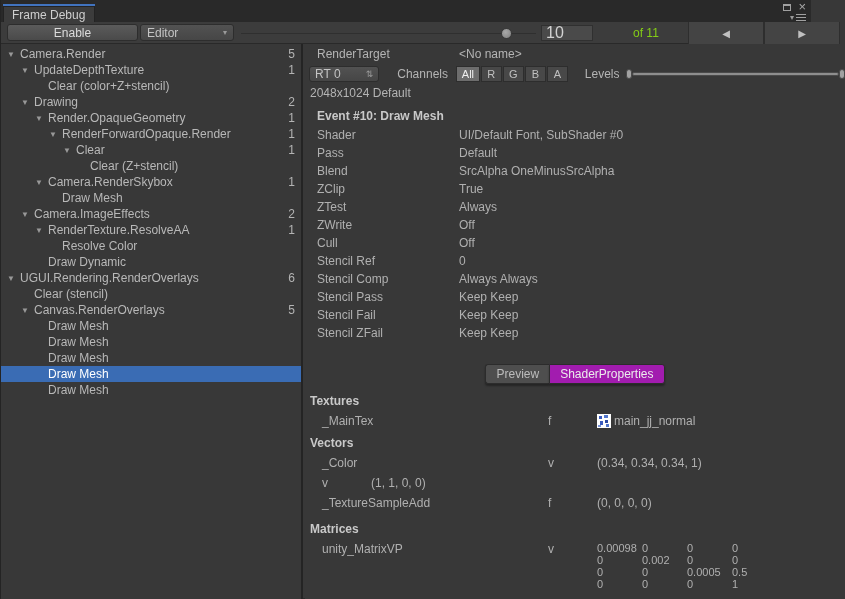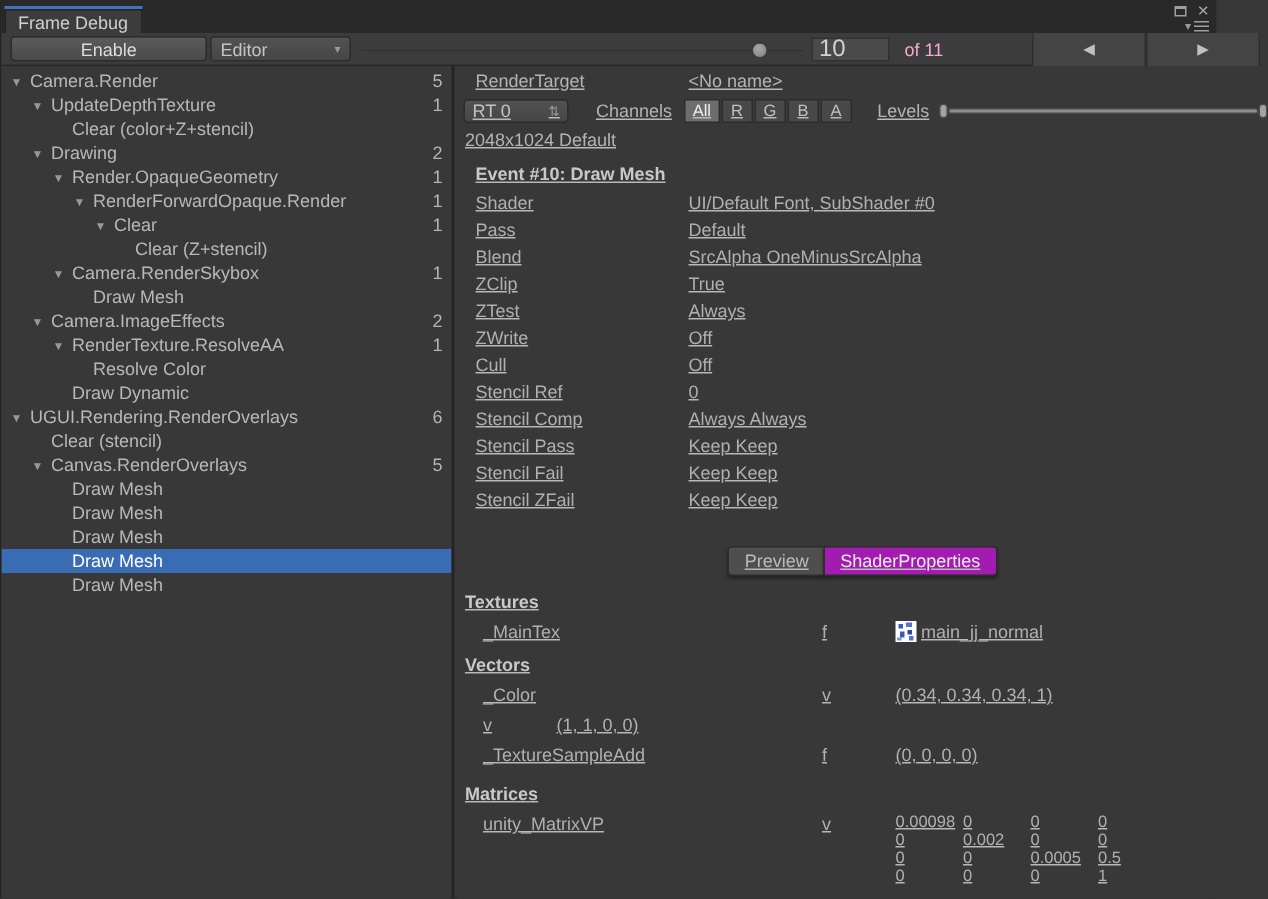--- a/index.html
+++ b/index.html
@@ -52,21 +52,21 @@
   .slider-track { position:absolute; left:0; top:11px; width:100%; height:1px; background:#5e5e5e; border-bottom:1px solid #2f2f2f; }
   .slider-handle {
     position:absolute; left:88%; top:6px; width:11px; height:11px; border-radius:50%;
     background:radial-gradient(circle at 40% 35%, #a8a8a8, #7f7f7f); border:1px solid #3a3a3a;
   }
   .frame-input {
     position:absolute; left:540px; top:3px; width:52px; height:16px;
     background:#4a4a4a; border:1px solid #303030; color:#d2d2d2;
     font-family:"Liberation Sans", sans-serif; font-size:16px; padding:0 4px; outline:none;
   }
-  .frame-total { position:absolute; left:602px; top:4px; color:#f9a8d4; }
+  .frame-total { position:absolute; left:632px; top:4px; color:#84cc16; }
   .nav-btn {
     position:absolute; top:0; height:22px; width:76px;
     background:#444444; border-left:1px solid #2e2e2e; border-right:1px solid #2e2e2e;
     display:flex; align-items:center; justify-content:center; color:#c0c0c0; font-size:10px;
   }
   .nav-prev { left:687px; }
   .nav-next { left:763px; }
   
   .tree-panel {
     position:absolute; left:0; top:44px; width:302px; height:555px;
@@ -74,21 +74,21 @@
   }
   .trow {
     height:16px; display:flex; align-items:center; padding-right:6px;
     padding-left:calc(6px + var(--lvl)*14px + var(--na,0px));
     color:#b8b8b8; white-space:nowrap;
   }
   .trow.sel { background:#3a6cb4; color:#ffffff; }
   .arr { width:13px; font-size:8px; color:#989898; flex:0 0 13px; }
   .tcount { margin-left:auto; color:#b4b4b4; }
   
-  .detail-panel { position:absolute; left:304px; top:44px; width:540px; height:555px; background:#383838; overflow:hidden;text-decoration:underline; }
+  .detail-panel { position:absolute; left:304px; top:44px; width:540px; height:555px; background:#383838; overflow:hidden; }
   .rt-row { height:20px; display:flex; align-items:center; padding-left:12px; }
   .rt-label { width:142px; color:#b4b4b4; }
   .rt-value { color:#b4b4b4; }
   .rt-toolbar { height:20px; display:flex; align-items:center; padding-left:4px; gap:0; }
   .dd-rt {
     width:72px; height:16px; background:linear-gradient(#525252,#464646); border:1px solid #2d2d2d; border-radius:3px;
     color:#c4c4c4; display:flex; align-items:center; padding:0 5px;
   }
   .dd-rt .popup-ic { margin-left:auto; font-size:9px; color:#9a9a9a; }
   .channels-label { margin-left:18px; margin-right:8px; color:#b4b4b4; }

